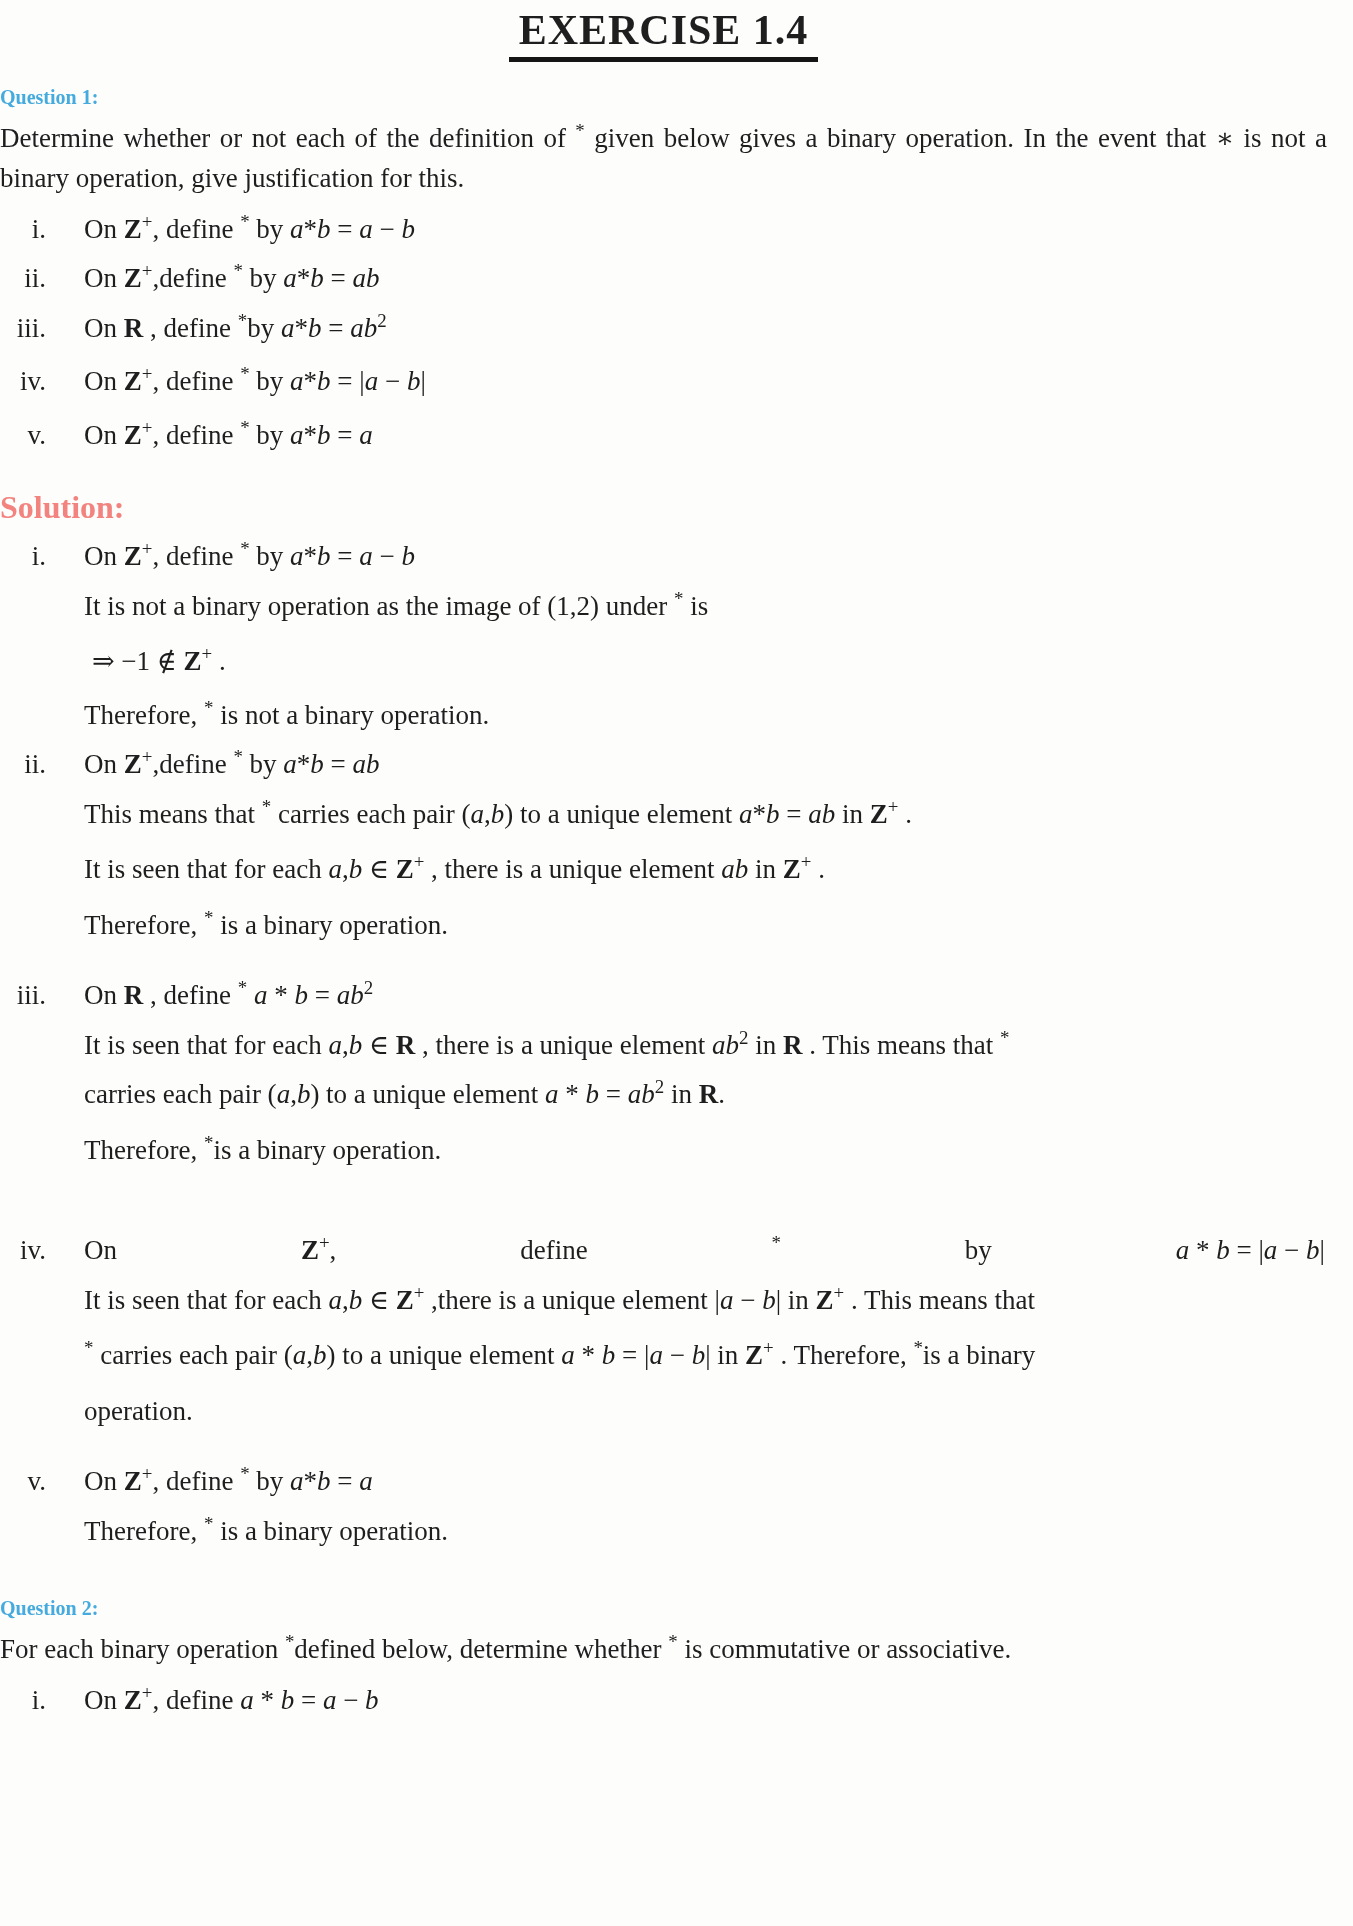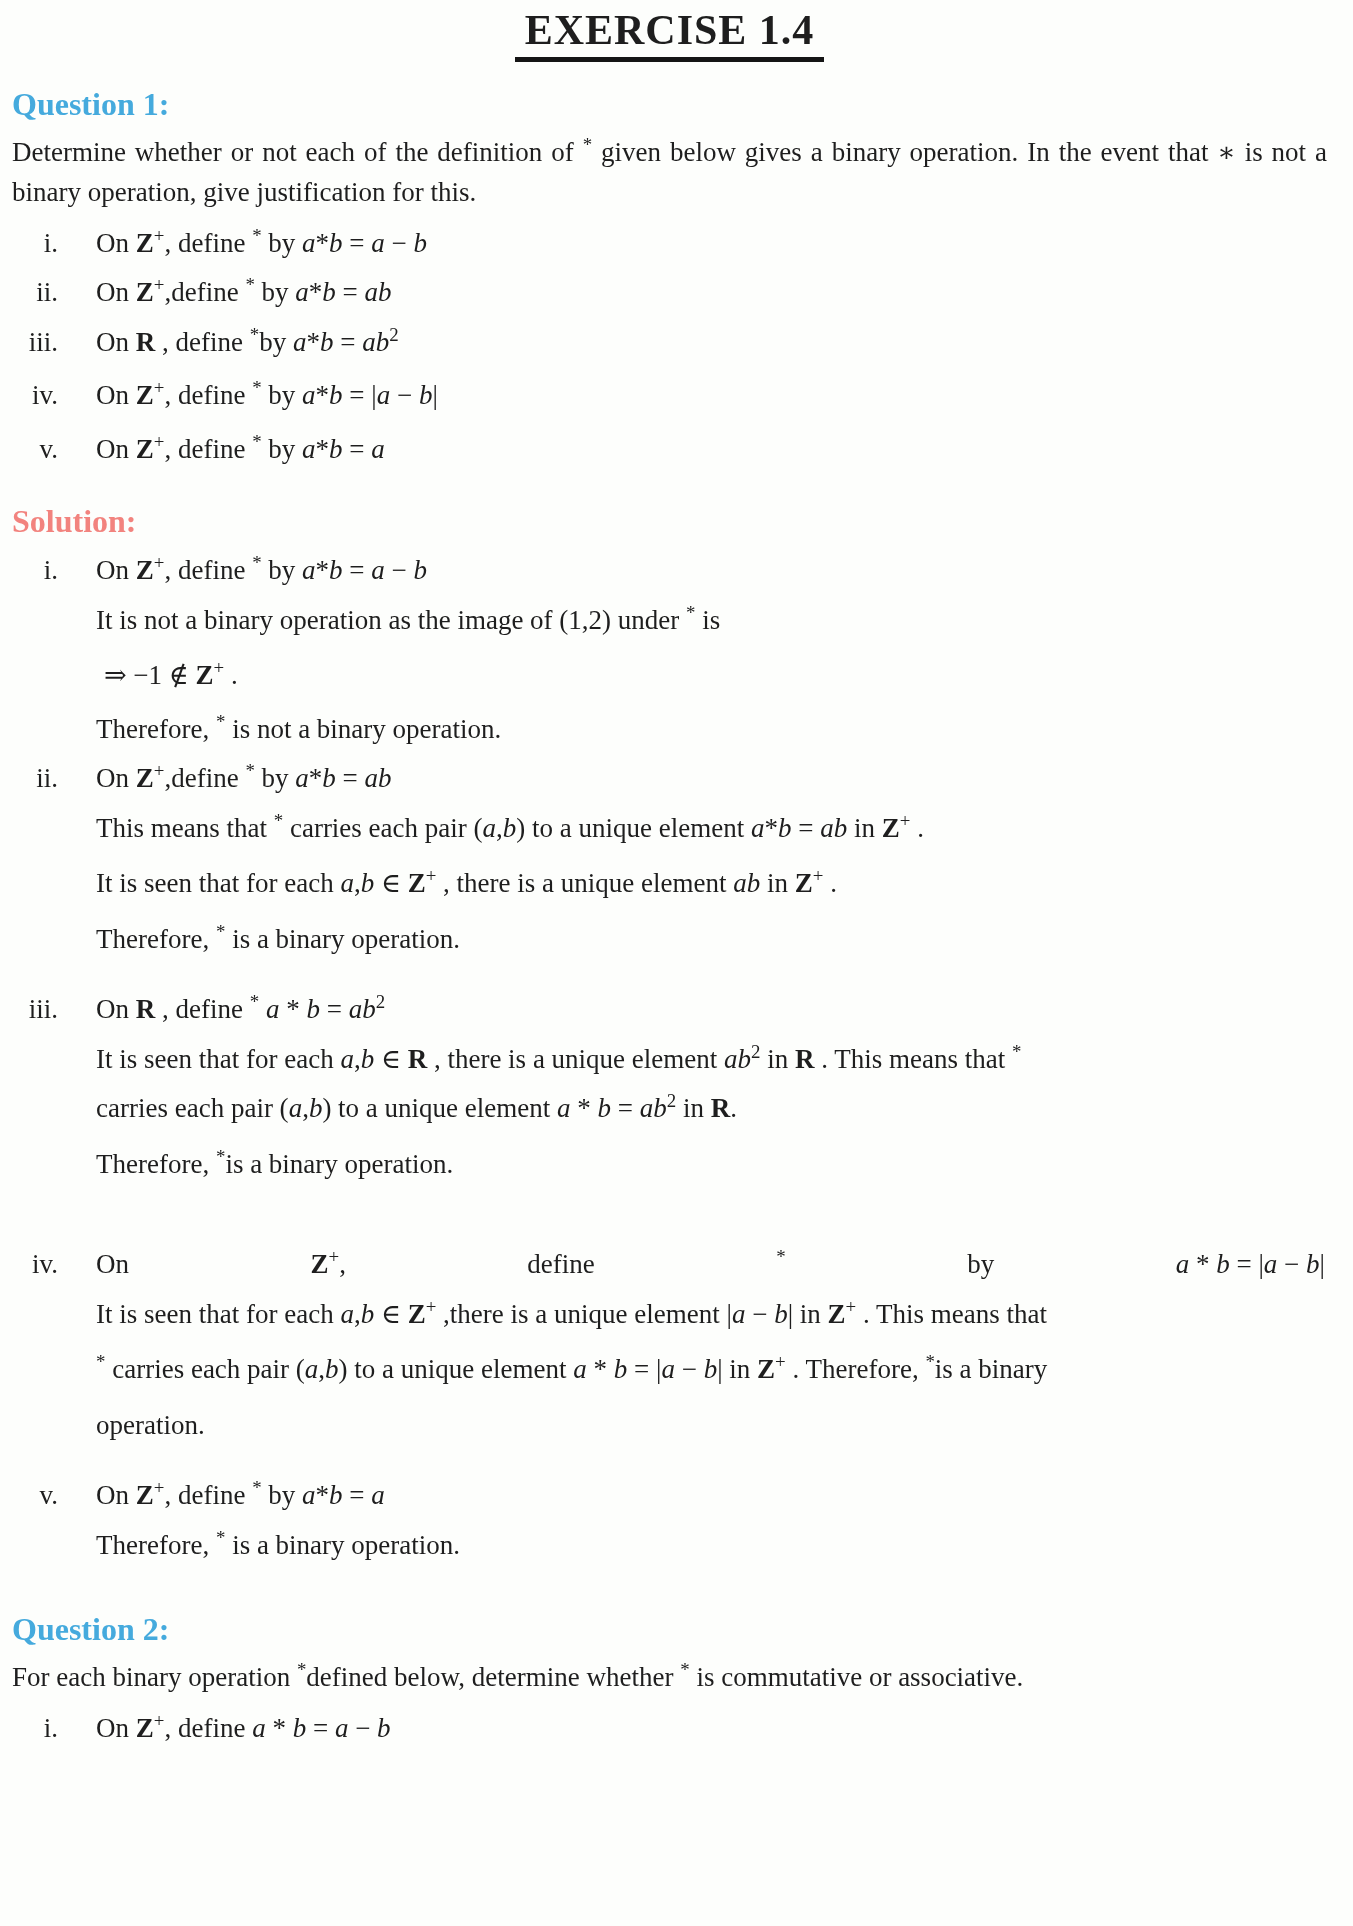--- a/index.html
+++ b/index.html
@@ -9,28 +9,28 @@
   }
   *{box-sizing:border-box;}
   html,body{margin:0;padding:0;}
   body{
     width:1353px;height:1926px;overflow:hidden;
     background:#fdfefc;
     color:var(--ink);
     font-family:"Liberation Serif","DejaVu Serif",serif;
     font-size:27px;
   }
-  .page{padding:4px 26px 0 12px;}
+  .page{padding:4px 26px 0 0;}
   .title-row{text-align:center;margin:2px 0 20px;}
   .title{
     display:inline-block;margin:0;
     font-size:42px;font-weight:bold;letter-spacing:1px;
     border-bottom:5px solid #151515;padding:0 10px 3px;
   }
-  .q-head{font-size:32px;font-weight:bold;color:var(--blue);margin:24px 0 10px;}
+  .q-head{font-size:20px;font-weight:bold;color:var(--blue);margin:24px 0 10px;}
   .s-head{font-size:32px;font-weight:bold;color:var(--salmon);margin:34px 0 10px;}
   .intro{margin:4px 0 10px;line-height:1.48;text-align:justify;}
   .item{display:flex;margin:9px 0;line-height:1.5;align-items:baseline;}
   .num{width:46px;text-align:right;flex-shrink:0;}
   .item .body{margin-left:38px;}
   .item.tall{margin:13px 0;}
   .spread{flex:1;display:flex;justify-content:space-between;align-items:baseline;margin-left:38px;padding-right:2px;}
   .line{margin:9px 0 9px 84px;line-height:1.5;}
   .line.eq{margin-left:92px;margin-top:13px;margin-bottom:13px;}
   .line.roomy{margin-top:8px;margin-bottom:15px;}

